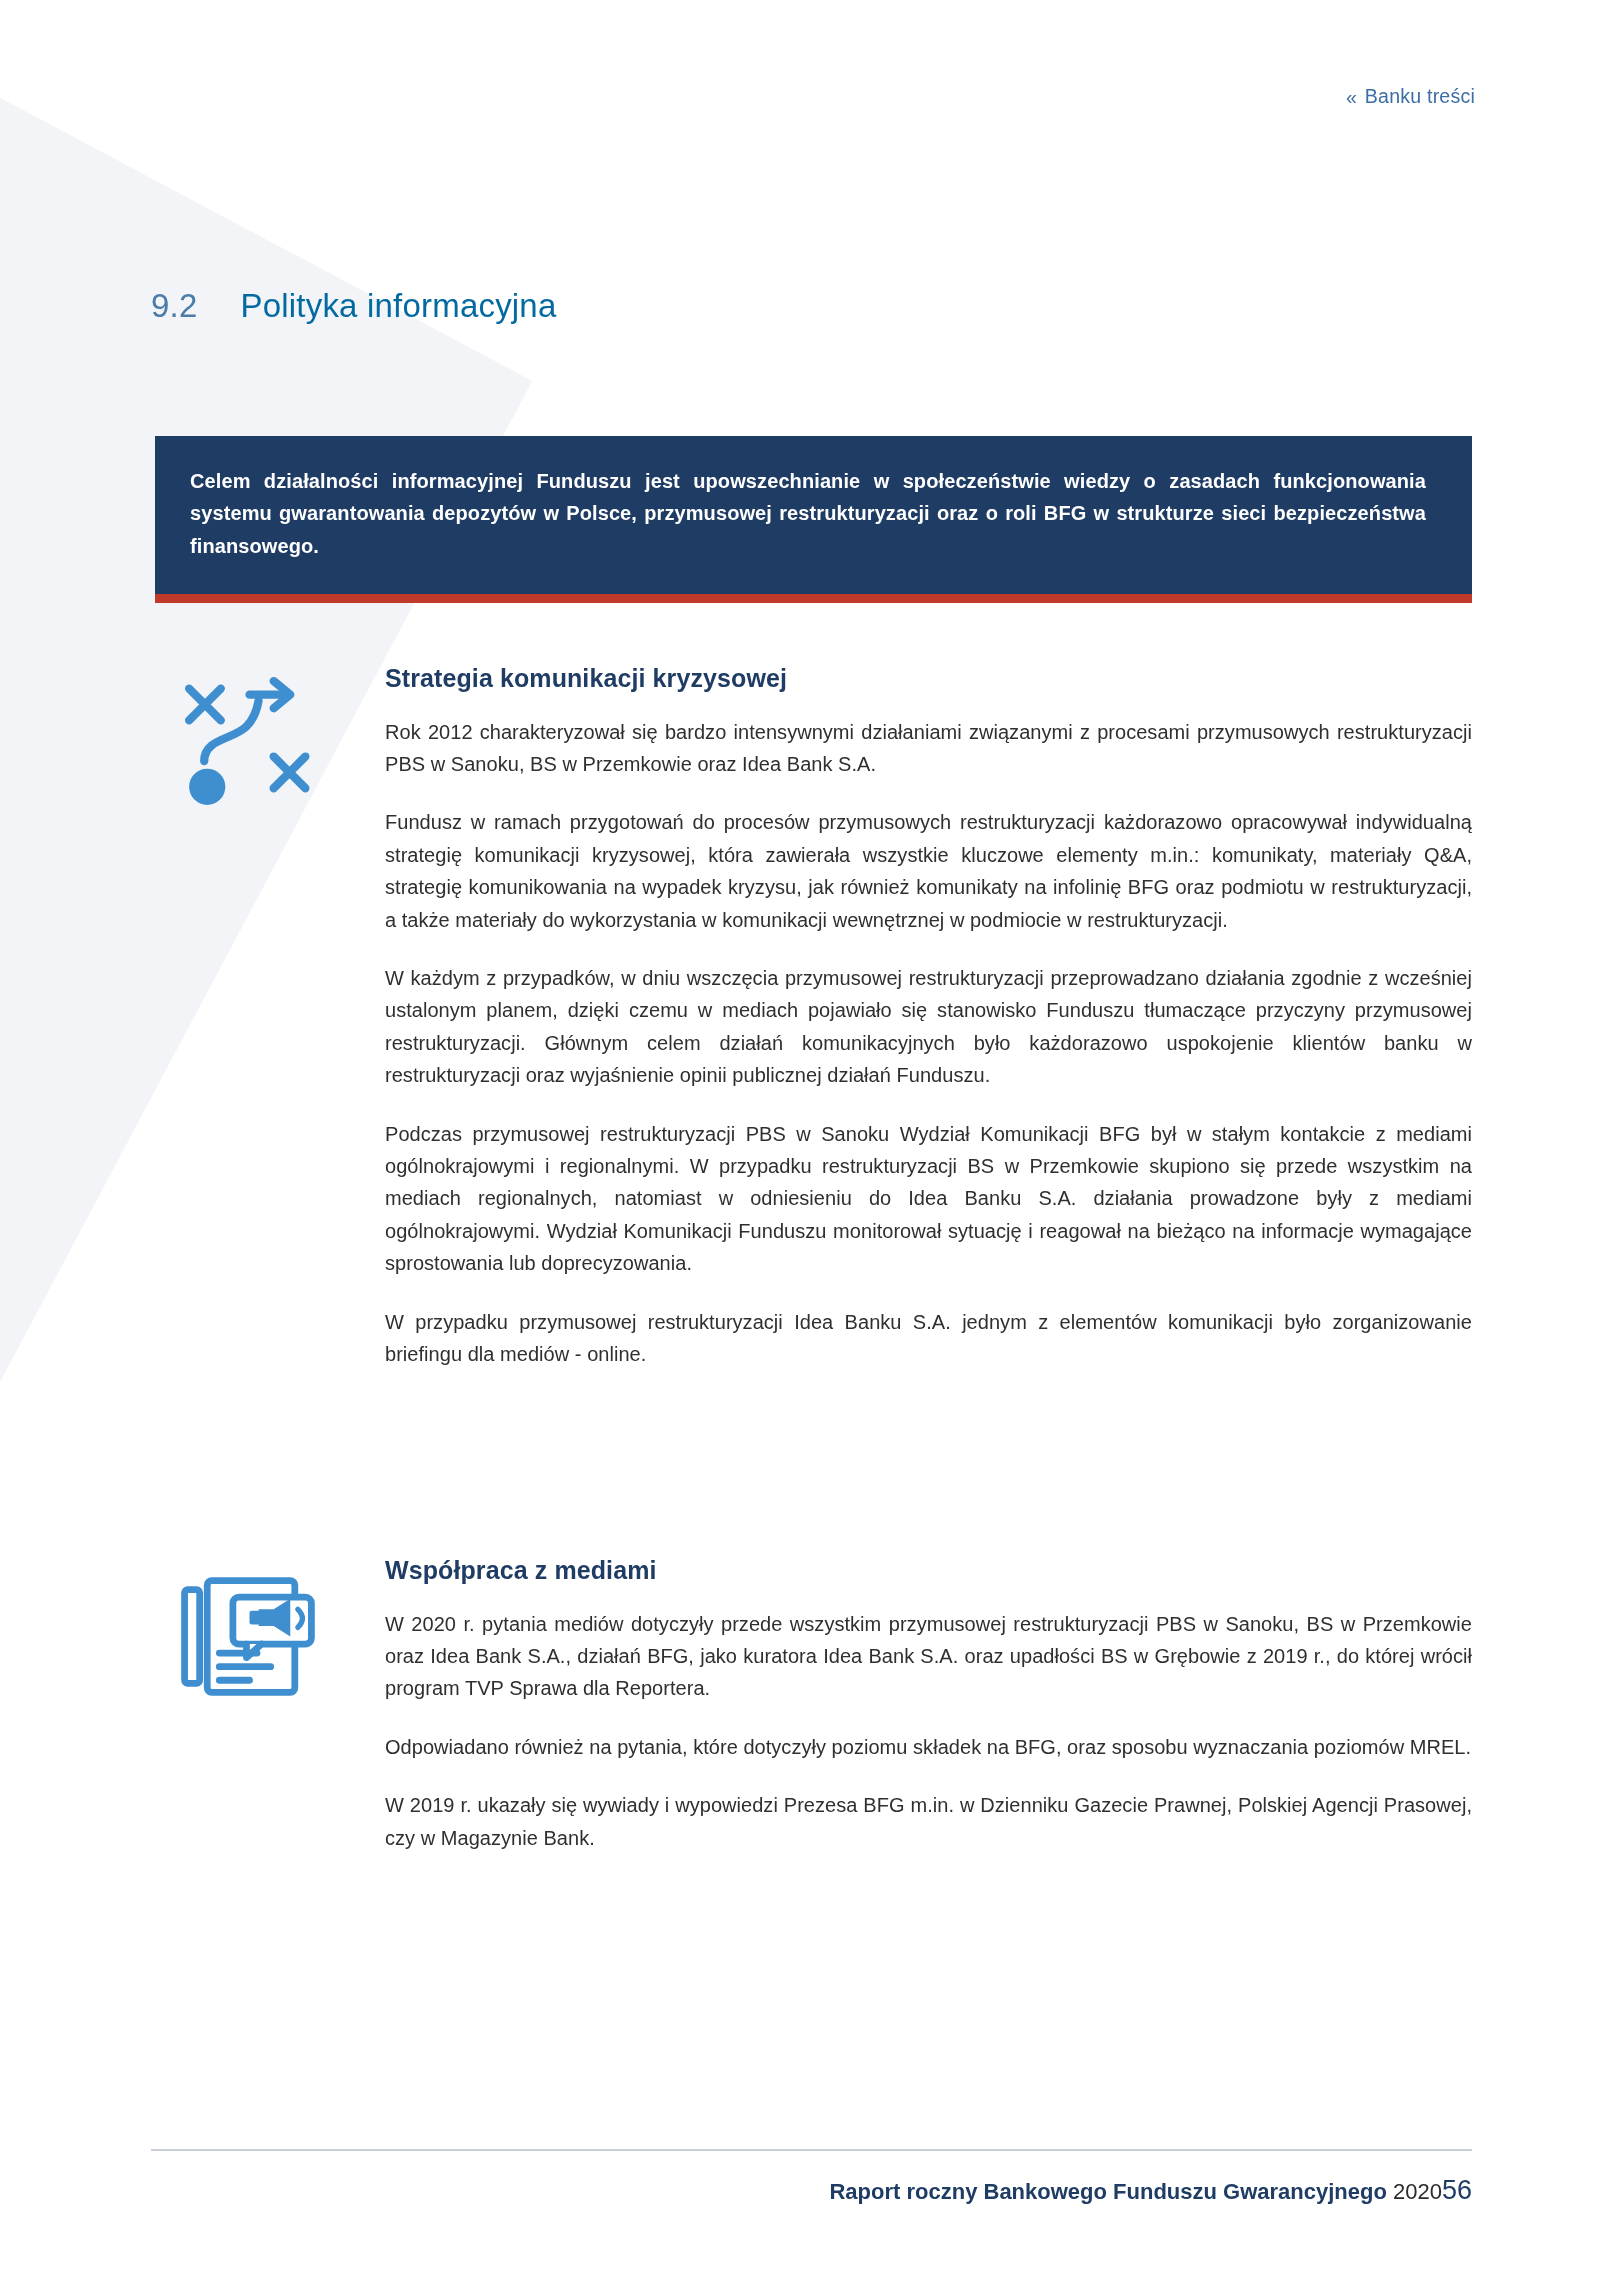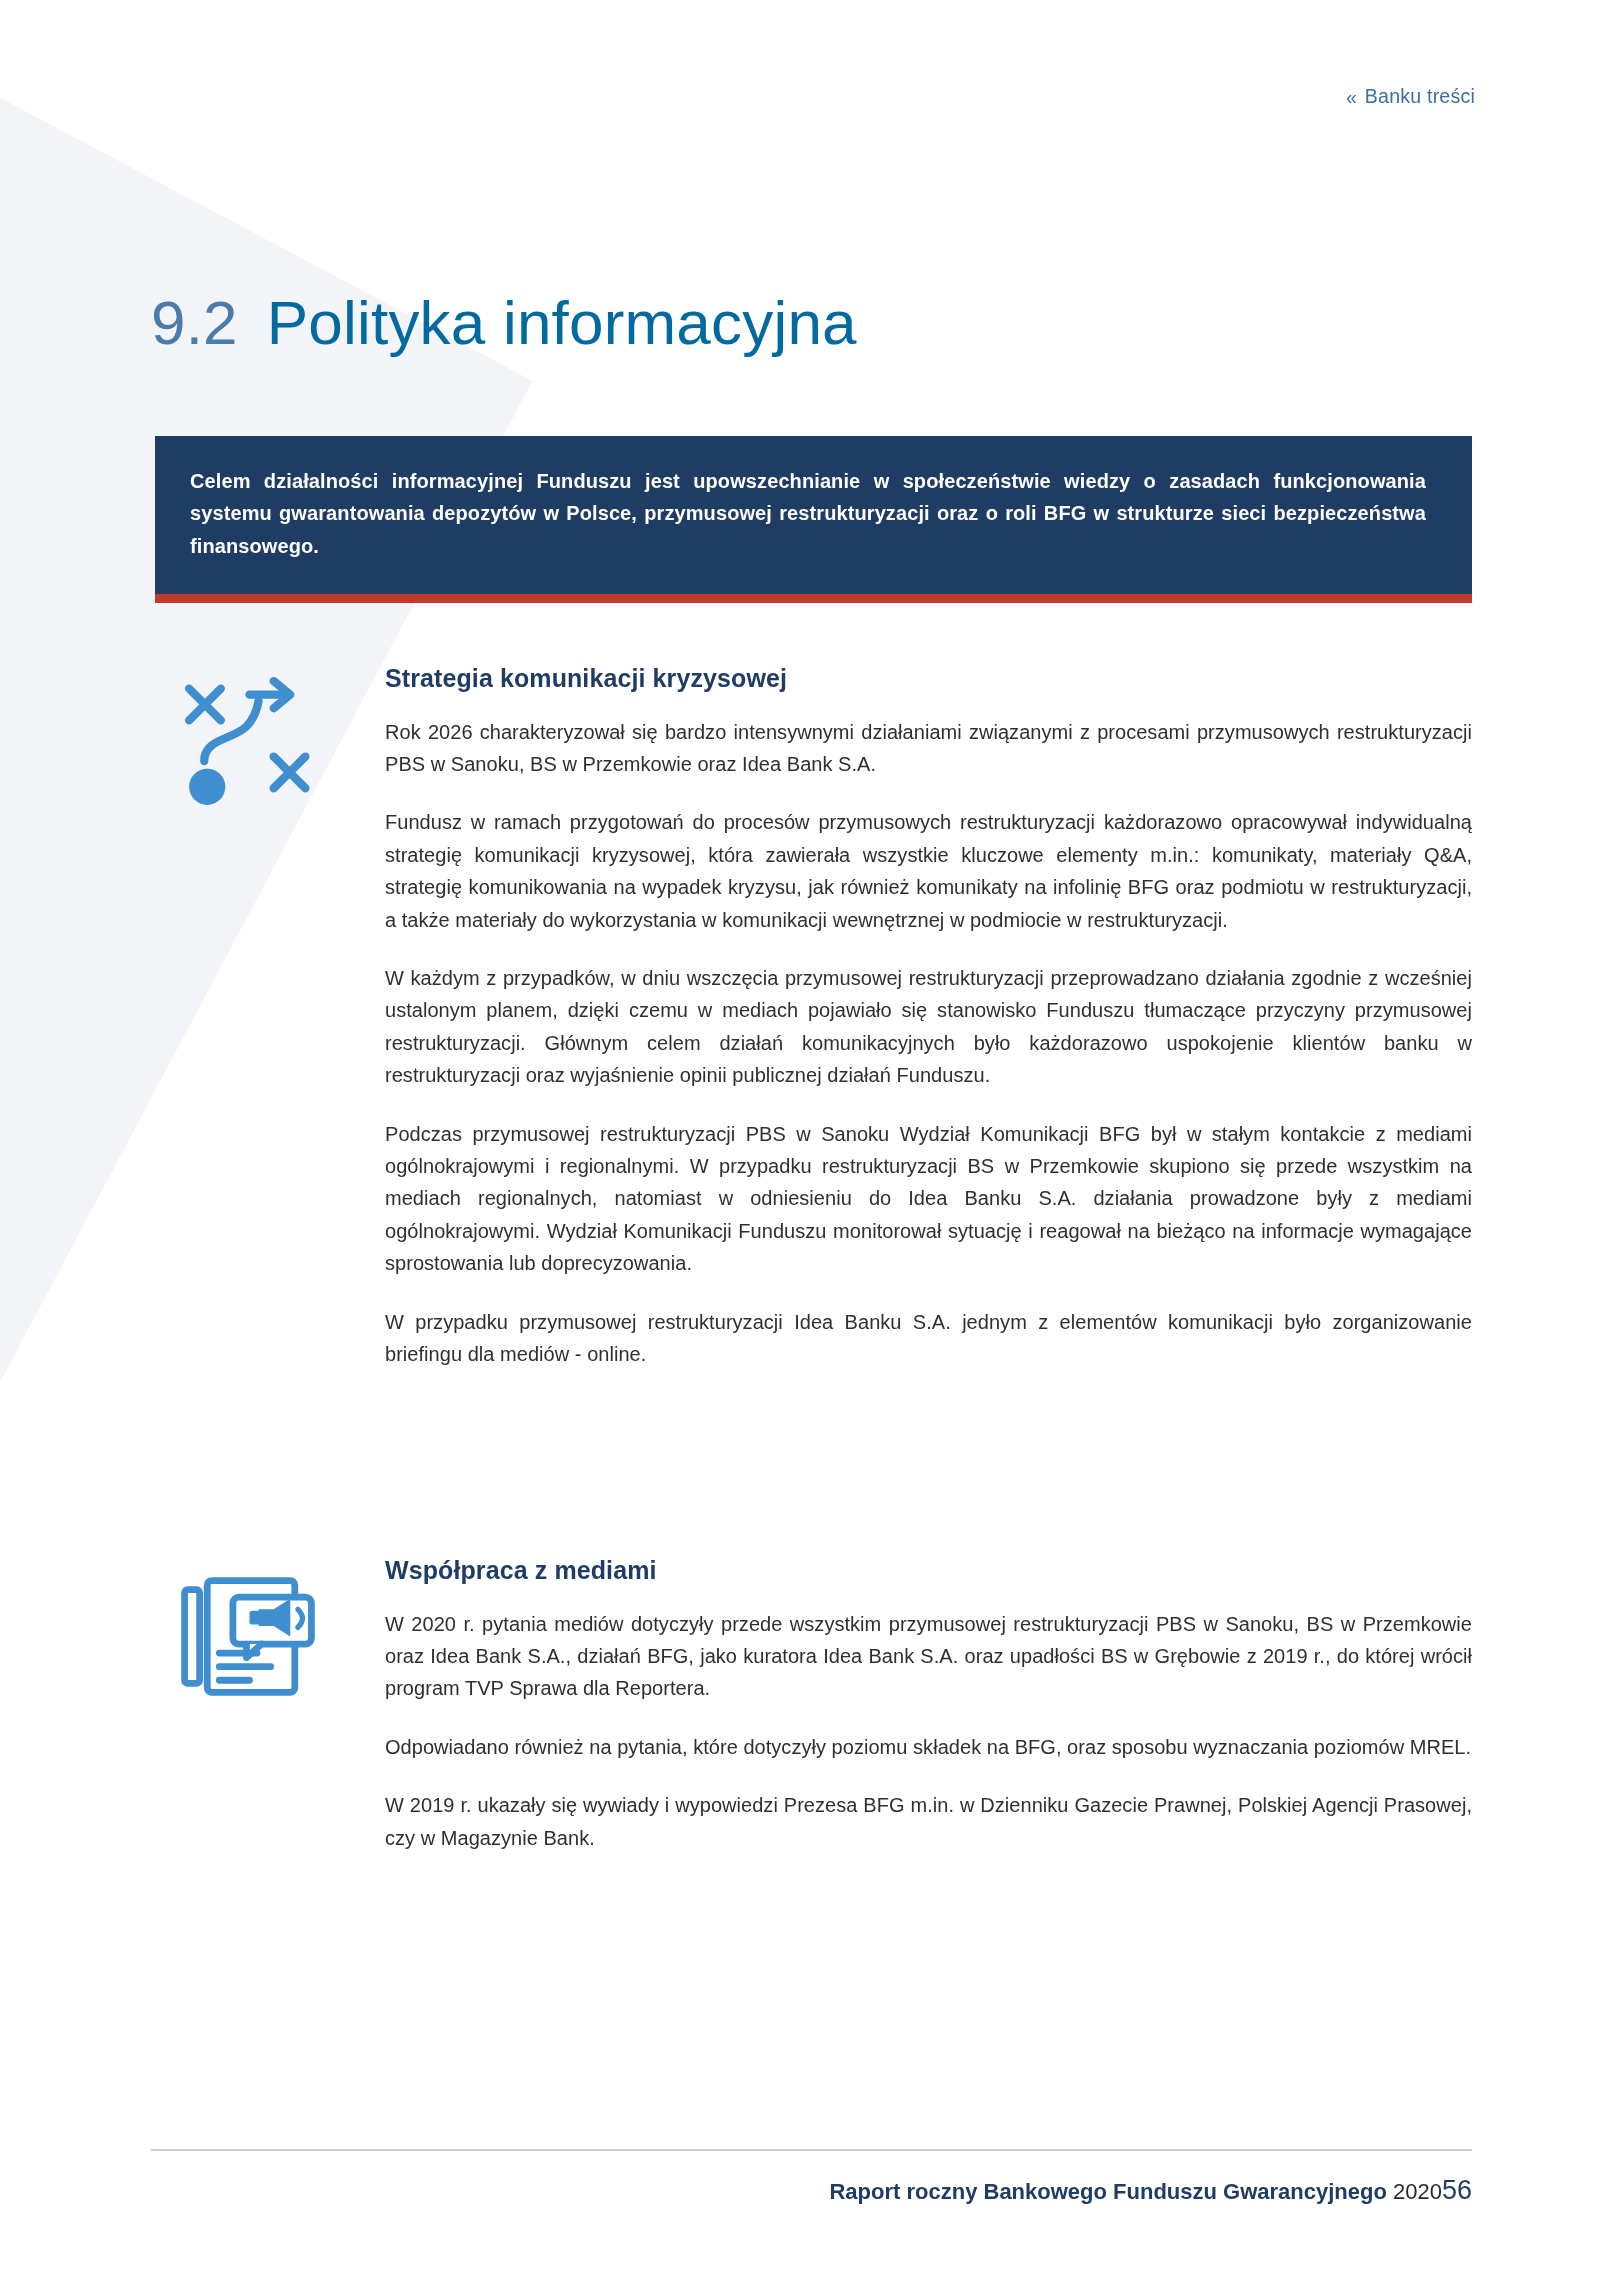--- a/index.html
+++ b/index.html
@@ -59,23 +59,23 @@
     top: 0.8px;
   }
 
   
   .heading {
     position: absolute;
     top: 287px;
     left: 151px;
     display: flex;
     align-items: flex-end;
-    gap: 29px;
+    gap: 43px;
     color: #3f6fa4;
-    font-size: 62px;
+    font-size: 33px;
     font-weight: 400;
     letter-spacing: 0.2px;
   }
   .heading .num { color: #4a7ba9; }
   .heading .txt { color: #0369a1; }
 
   
   .callout {
     position: absolute;
     left: 155px;
@@ -187,21 +187,21 @@
           <path d="M132 12 L154 30 L132 48" stroke-linejoin="round"></path>
           <path d="M40 118 C40 88 78 90 96 72 C106 62 110 50 112 38"></path>
           <line x1="132" y1="112" x2="174" y2="154"></line>
           <line x1="174" y1="112" x2="132" y2="154"></line>
         </g>
         <circle cx="44" cy="152" r="24" fill="#3f8fd0"></circle>
       </svg>
     </div>
     <div class="sec-body">
       <h2 class="sec-title">Strategia komunikacji kryzysowej</h2>
-      <p>Rok 2026 charakteryzował się bardzo intensywnymi działaniami związanymi z procesami przymusowych restrukturyzacji PBS w Sanoku, BS w Przemkowie oraz Idea Bank S.A.</p>
+      <p>Rok 2012 charakteryzował się bardzo intensywnymi działaniami związanymi z procesami przymusowych restrukturyzacji PBS w Sanoku, BS w Przemkowie oraz Idea Bank S.A.</p>
       <p>Fundusz w ramach przygotowań do procesów przymusowych restrukturyzacji każdorazowo opracowywał indywidualną strategię komunikacji kryzysowej, która zawierała wszystkie kluczowe elementy m.in.: komunikaty, materiały Q&amp;A, strategię komunikowania na wypadek kryzysu, jak również komunikaty na infolinię BFG oraz podmiotu w restrukturyzacji, a także materiały do wykorzystania w komunikacji wewnętrznej w podmiocie w restrukturyzacji.</p>
       <p>W każdym z przypadków, w dniu wszczęcia przymusowej restrukturyzacji przeprowadzano działania zgodnie z wcześniej ustalonym planem, dzięki czemu w mediach pojawiało się stanowisko Funduszu tłumaczące przyczyny przymusowej restrukturyzacji. Głównym celem działań komunikacyjnych było każdorazowo uspokojenie klientów banku w restrukturyzacji oraz wyjaśnienie opinii publicznej działań Funduszu.</p>
       <p>Podczas przymusowej restrukturyzacji PBS w Sanoku Wydział Komunikacji BFG był w stałym kontakcie z mediami ogólnokrajowymi i regionalnymi. W przypadku restrukturyzacji BS w Przemkowie skupiono się przede wszystkim na mediach regionalnych, natomiast w odniesieniu do Idea Banku S.A. działania prowadzone były z mediami ogólnokrajowymi. Wydział Komunikacji Funduszu monitorował sytuację i reagował na bieżąco na informacje wymagające sprostowania lub doprecyzowania.</p>
       <p>W przypadku przymusowej restrukturyzacji Idea Banku S.A. jednym z elementów komunikacji było zorganizowanie briefingu dla mediów - online.</p>
     </div>
   </div>
 
   <div class="section s2">
     <div class="sec-icon">
       <svg width="151" height="151" viewBox="0 0 200 200" xmlns="http://www.w3.org/2000/svg">

